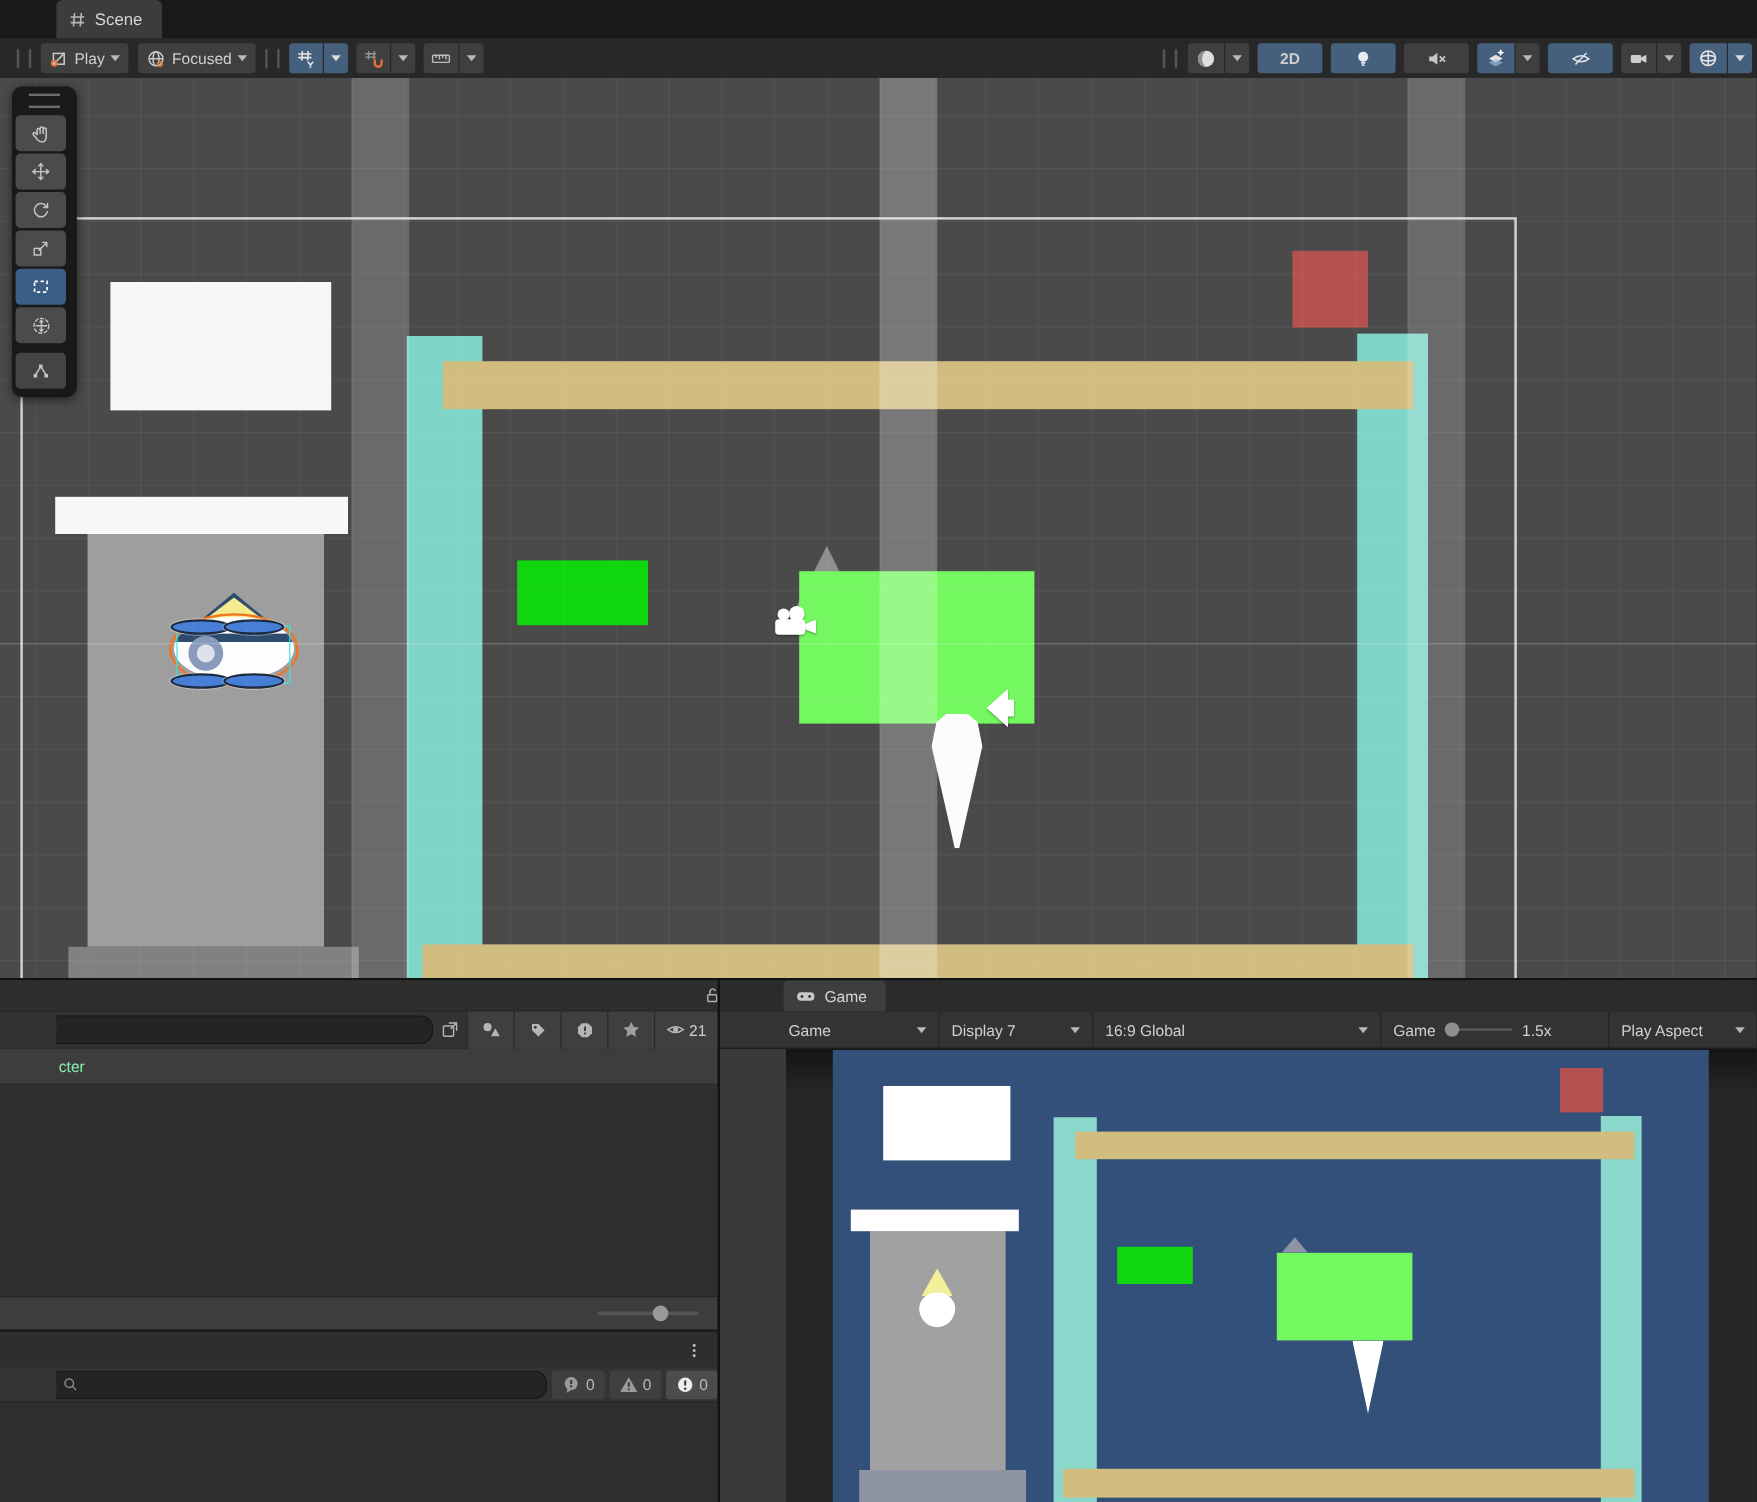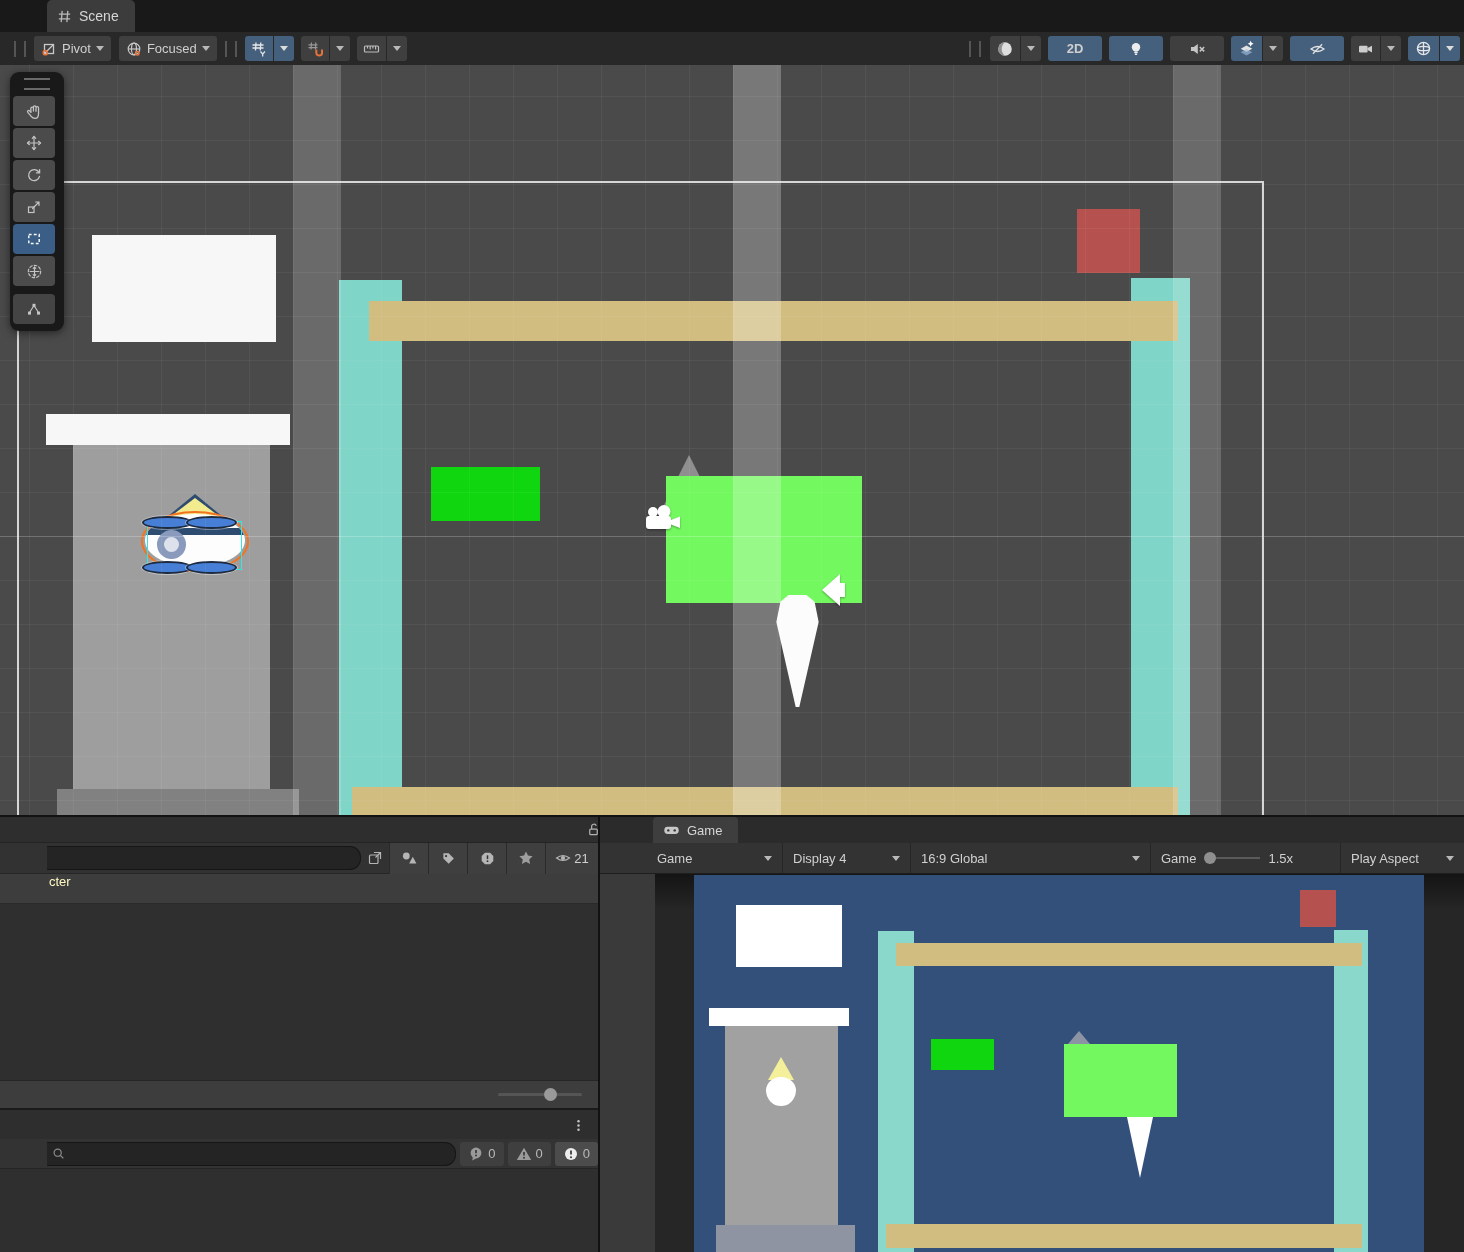--- a/index.html
+++ b/index.html
@@ -84,21 +84,21 @@
   .panel-head{left:0;top:0;width:100%;height:26px;background:#2e2e2e;display:flex;
               align-items:center;}
   .prj-toolbar{left:0;top:26px;width:598px;height:31px;background:#323232;display:flex;
                align-items:center;border-bottom:1px solid #262626;box-sizing:border-box;}
   .searchfield{height:22px;background:#242424;border:1px solid #161616;border-left:none;
                border-radius:0 11px 11px 0;display:flex;align-items:center;}
   .cellgrp{display:flex;height:31px;margin-left:6px;}
   .cell{width:38px;height:100%;display:flex;align-items:center;justify-content:center;
         background:#3f3f3f;border-left:1px solid #2a2a2a;color:#b5b5b5;}
   .selrow{left:0;top:57px;width:598px;height:30px;background:#3d3d3d;display:flex;
-          color:#fef9c3;border-bottom:1px solid #2a2a2a;box-sizing:border-box;}
+          align-items:center;color:#86efac;border-bottom:1px solid #2a2a2a;box-sizing:border-box;}
   .prj-content{left:0;top:87px;width:598px;height:176px;background:#2f2f2f;}
   .sliderrow{left:0;top:263px;width:598px;height:28px;background:#3d3d3d;
              border-top:1px solid #262626;box-sizing:border-box;}
   .zoomslider{position:absolute;right:16px;top:12px;width:84px;height:3px;background:#555;
               border-radius:2px;}
   .zoomknob{position:absolute;left:46px;top:-5px;width:13px;height:13px;border-radius:50%;
             background:#9a9a9a;}
   .con-head{left:0;top:291px;width:598px;height:31px;background:#2e2e2e;
             border-top:2px solid #1a1a1a;box-sizing:border-box;}
   .con-toolbar{left:0;top:322px;width:598px;height:30px;background:#333;display:flex;
@@ -147,21 +147,21 @@
     <div class="handle"></div>
 
     <div class="btn" style="margin-right:8px">
       <span class="icon">
         <svg width="16" height="16" viewBox="0 0 16 16" fill="none" stroke="#c8c8c8" stroke-width="1.3">
           <rect x="3.5" y="3.5" width="9" height="9"></rect>
             <path d="M12.5 3.5 3.5 12.5"></path>
           <circle cx="4.3" cy="11.7" r="2.1" stroke="#e8743c" stroke-width="1.5"></circle>
           </svg>
       </span>
-      <span class="label">Pivot</span>
+      <span class="label">Play</span>
       <span class="caret"></span>
     </div>
 
     <div class="btn">
       <span class="icon">
         <svg width="16" height="16" viewBox="0 0 16 16" fill="none" stroke="#c8c8c8" stroke-width="1.2">
           <circle cx="8" cy="8" r="5.8"></circle>
             <ellipse cx="8" cy="8" rx="2.5" ry="5.8"></ellipse>
             <path d="M2.2 8 H13.8"></path>
           <circle cx="11.3" cy="12.3" r="1.8" stroke="#e8743c" stroke-width="1.4"></circle>
@@ -586,21 +586,21 @@
           </svg>
       </span>
     </div>
 
     <div class="abs game-toolbar">
       <div class="gt-item" style="width:136px">
         <span class="label" style="flex:1">Game</span>
         <span class="caret"></span>
       </div>
       <div class="gt-item" style="width:128px">
-        <span class="label" style="flex:1">Display 4</span>
+        <span class="label" style="flex:1">Display 7</span>
         <span class="caret"></span>
       </div>
       <div class="gt-item" style="width:240px">
         <span class="label" style="flex:1">16:9 Global</span>
         <span class="caret"></span>
       </div>
       <div class="gt-item" style="width:190px">
         <span class="label">Game</span>
         <span style="position:relative;width:56px;height:12px">
           <span style="position:absolute;left:10px;top:5px;width:46px;height:2px;background:#5a5a5a"></span>

